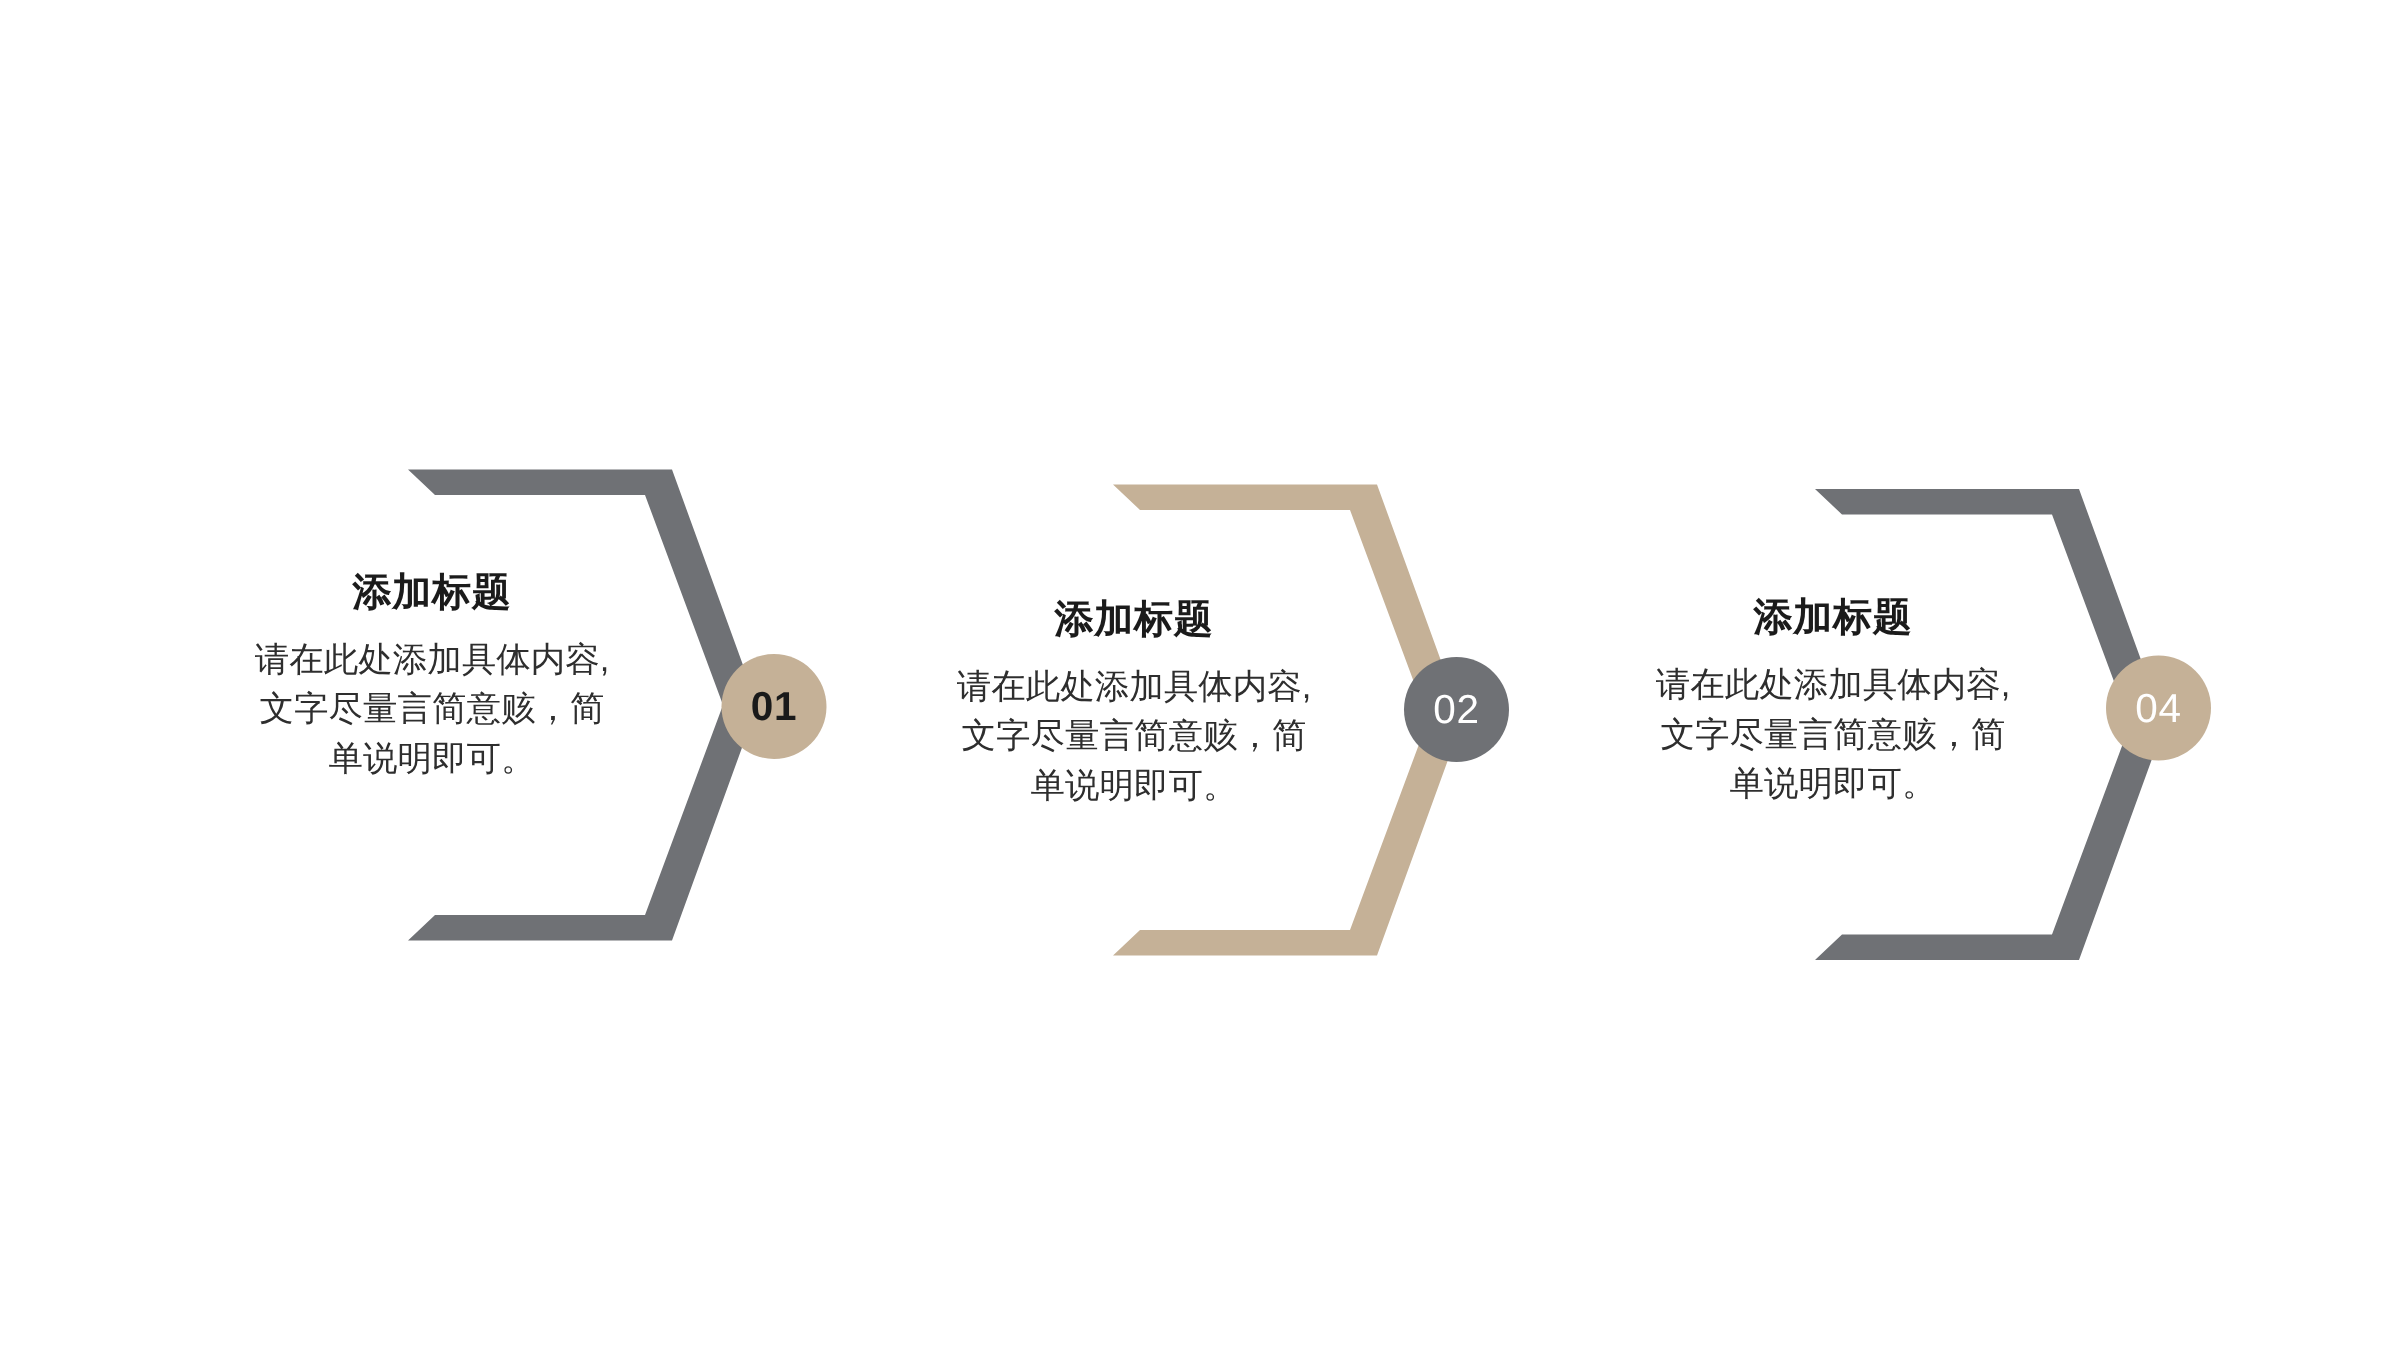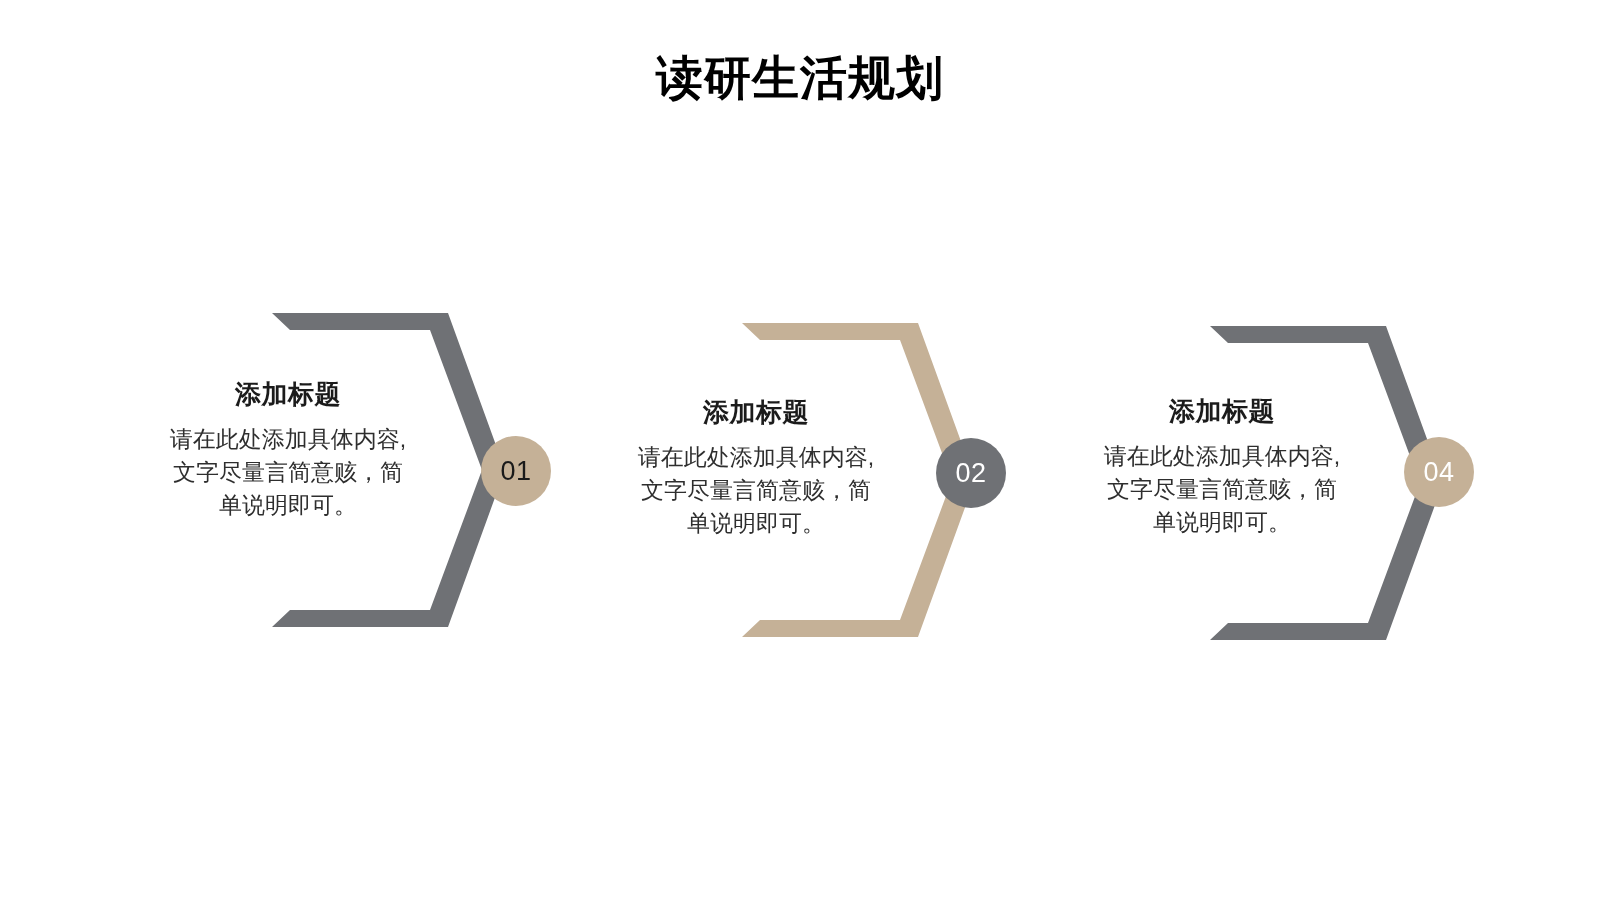--- a/index.html
+++ b/index.html
@@ -106,21 +106,20 @@
 
   #group-1 .num-circle { left: 351px; top: 136px; }
   #group-2 .num-circle { left: 336px; top: 128px; }
   #group-3 .num-circle { left: 336px; top: 124px; }
 </style>
 </head>
 <body>
 
 <div id="slide" style="background: rgb(255, 255, 255);">
 
-  <div id="slide-title" style="color: rgb(0, 0, 0);">读研生活规划</div>
 
   <div class="hex-group" id="group-1">
     <svg class="hex-shape" viewBox="0 0 430 340" width="430" height="340">
       <path d="M 142 13
                L 318 13
                L 375 170
                L 318 327
                L 142 327
                L 160 310
                L 300 310
@@ -129,21 +128,21 @@
                L 160 30 Z" fill="#6F7175"></path>
     </svg>
     <div class="text-block">
       <div class="item-title">添加标题</div>
       <div class="item-body">
         <div>请在此处添加具体内容,</div>
         <div>文字尽量言简意赅，简</div>
         <div>单说明即可。</div>
       </div>
     </div>
-    <div class="num-circle" id="circle-1" style="background: rgb(197, 177, 151); color: rgb(26, 26, 26);">01</div>
+    <div class="num-circle" id="circle-1" style="background: rgb(197, 177, 151); color: rgb(26, 26, 26); font-weight: bold;">01</div>
   </div>
 
   <div class="hex-group" id="group-2">
     <svg class="hex-shape" viewBox="0 0 430 340" width="430" height="340">
       <path d="M 142 13
                L 318 13
                L 375 170
                L 318 327
                L 142 327
                L 160 310

